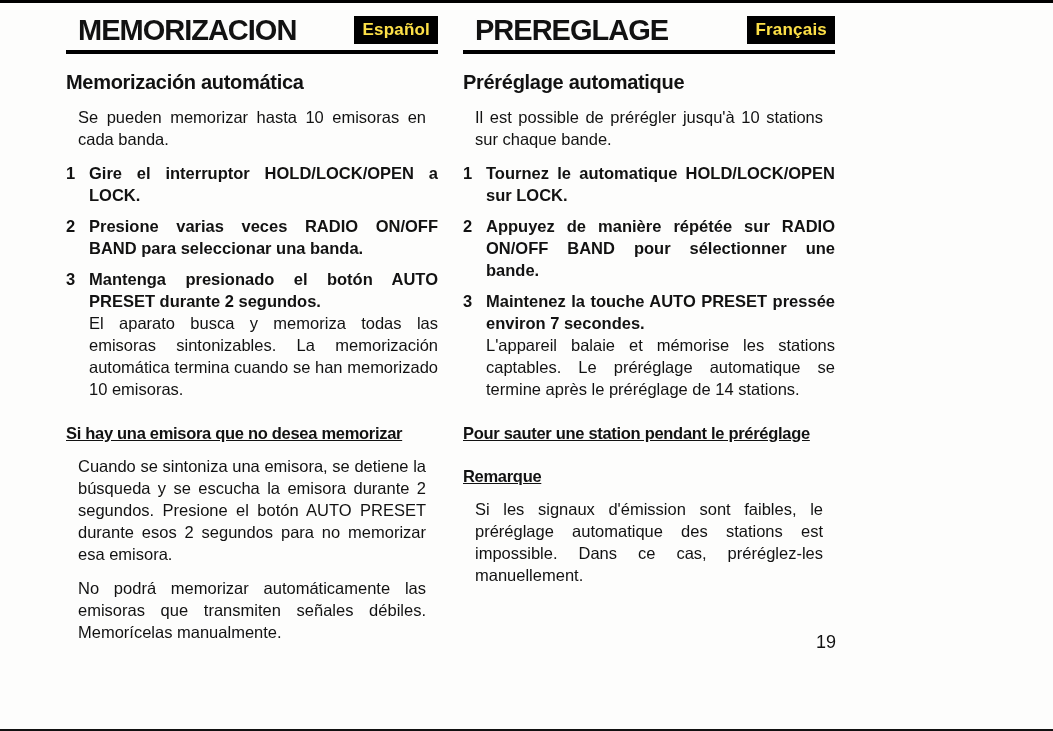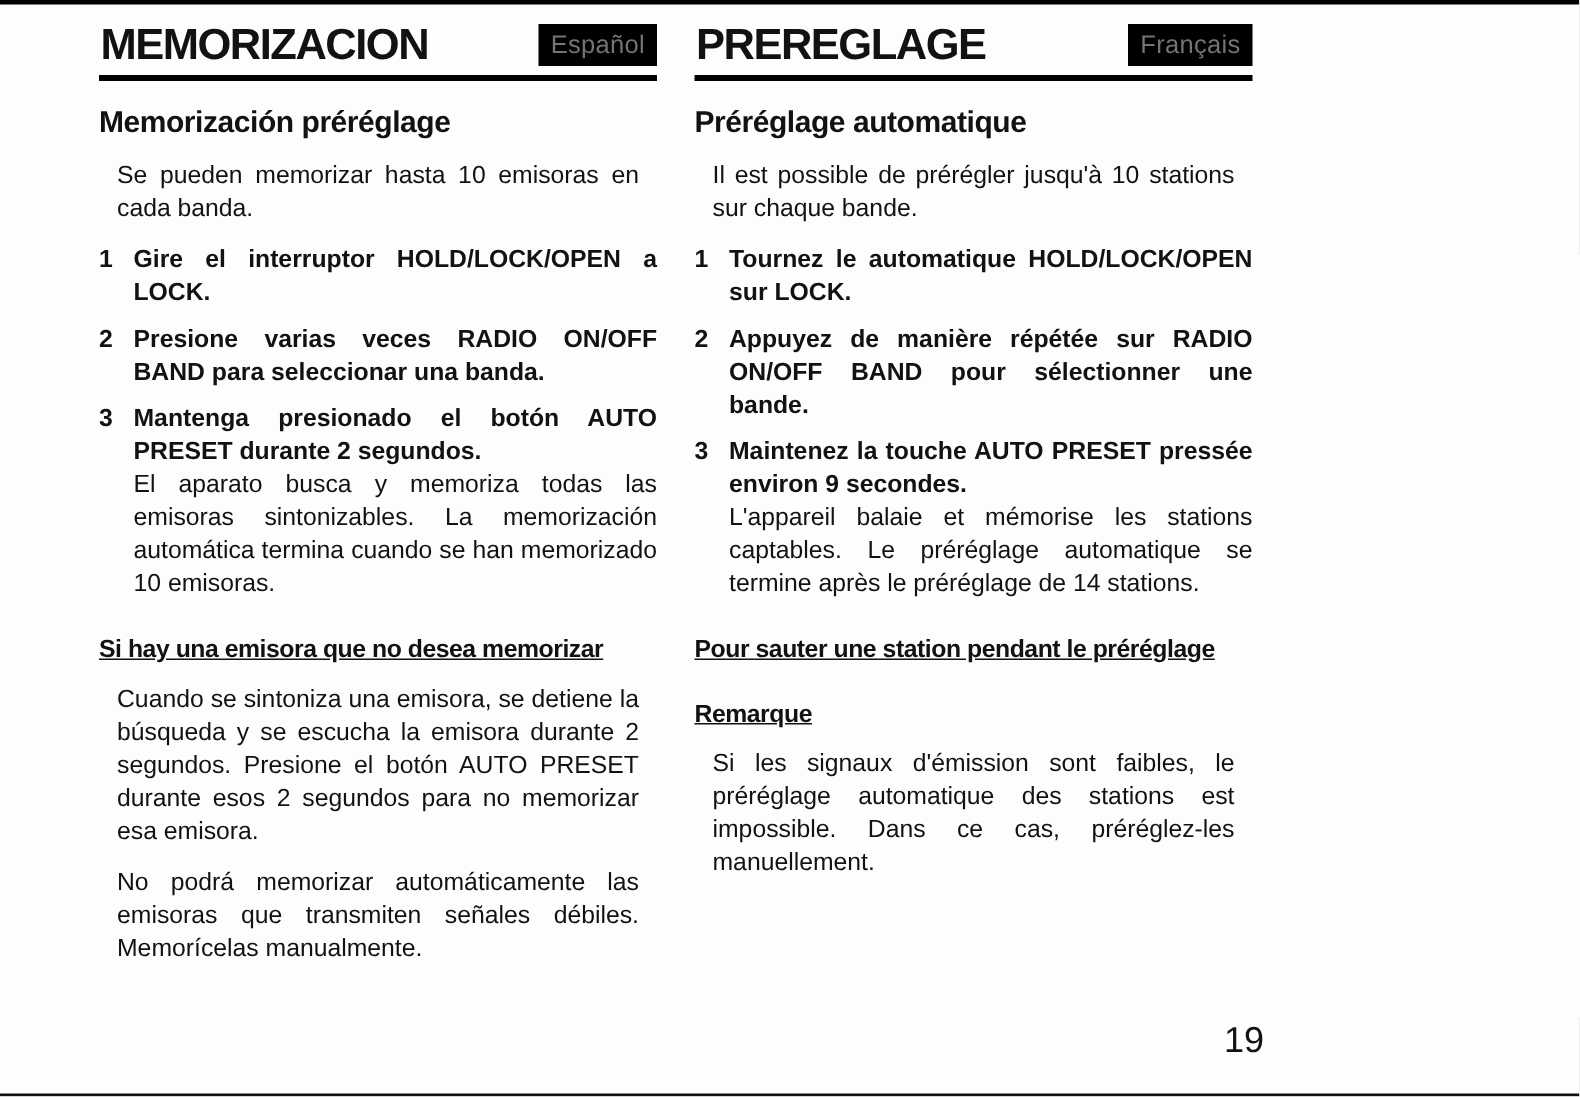--- a/index.html
+++ b/index.html
@@ -26,30 +26,30 @@
     gap: 25px;
   }
   .col { width: 372px; flex: 0 0 372px; }
   .col-header {
     display: flex;
     justify-content: space-between;
     align-items: center;
     height: 34px;
   }
   .col-title {
-    margin: 1px;
+    margin: 12px;
     font-size: 29px;
     font-weight: bold;
     letter-spacing: -1px;
     white-space: nowrap;
   }
   .lang-badge {
     background: #000;
-    color: #737373;
-    font-weight: normal;
+    color: #fde047;
+    font-weight: bold;
     font-size: 17px;
     line-height: 1;
     padding: 5px 8px 6px 8px;
     letter-spacing: 0.2px;
   }
   .header-rule {
     border-bottom: 4px solid #000;
     margin-top: 3px;
   }
   .section-title {
@@ -89,40 +89,40 @@
   .subsection-title {
     margin: 24px 0 2px 0;
     font-size: 16.5px;
     font-weight: bold;
     letter-spacing: -0.3px;
     text-decoration: underline;
   }
   .page-number {
     position: absolute;
     left: 816px;
-    top: 680px;
-    font-size: 24px;
+    top: 632px;
+    font-size: 18px;
   }
 </style>
 </head>
 <body>
 
 <div class="page">
   <div class="top-rule"></div>
 
   <div class="columns">
 
     <section class="col">
       <header class="col-header">
         <h1 class="col-title">MEMORIZACION</h1>
         <span class="lang-badge">Español</span>
       </header>
       <div class="header-rule"></div>
 
-      <h2 class="section-title">Memorización préréglage</h2>
+      <h2 class="section-title">Memorización automática</h2>
       <p class="body-text">Se pueden memorizar hasta 10 emisoras en cada banda.</p>
 
       <ol class="steps">
         <li class="step">
           <span class="step-num">1</span>
           <span>Gire el interruptor HOLD/LOCK/OPEN a LOCK.</span>
         </li>
         <li class="step">
           <span class="step-num">2</span>
           <span>Presione varias veces RADIO ON/OFF BAND para seleccionar una banda.</span>
@@ -154,21 +154,21 @@
         <li class="step">
           <span class="step-num">1</span>
           <span>Tournez le automatique HOLD/LOCK/OPEN sur LOCK.</span>
         </li>
         <li class="step">
           <span class="step-num">2</span>
           <span>Appuyez de manière répétée sur RADIO ON/OFF BAND pour sélectionner une bande.</span>
         </li>
         <li class="step">
           <span class="step-num">3</span>
-          <span>Maintenez la touche AUTO PRESET pressée environ 9 secondes.</span>
+          <span>Maintenez la touche AUTO PRESET pressée environ 7 secondes.</span>
           <p class="step-detail">L'appareil balaie et mémorise les stations captables. Le préréglage automatique se termine après le préréglage de 14 stations.</p>
         </li>
       </ol>
 
       <h3 class="subsection-title">Pour sauter une station pendant le préréglage</h3>
 
       <h3 class="subsection-title">Remarque</h3>
       <p class="body-text">Si les signaux d'émission sont faibles, le préréglage automatique des stations est impossible. Dans ce cas, préréglez-les manuellement.</p>
     </section>
 

